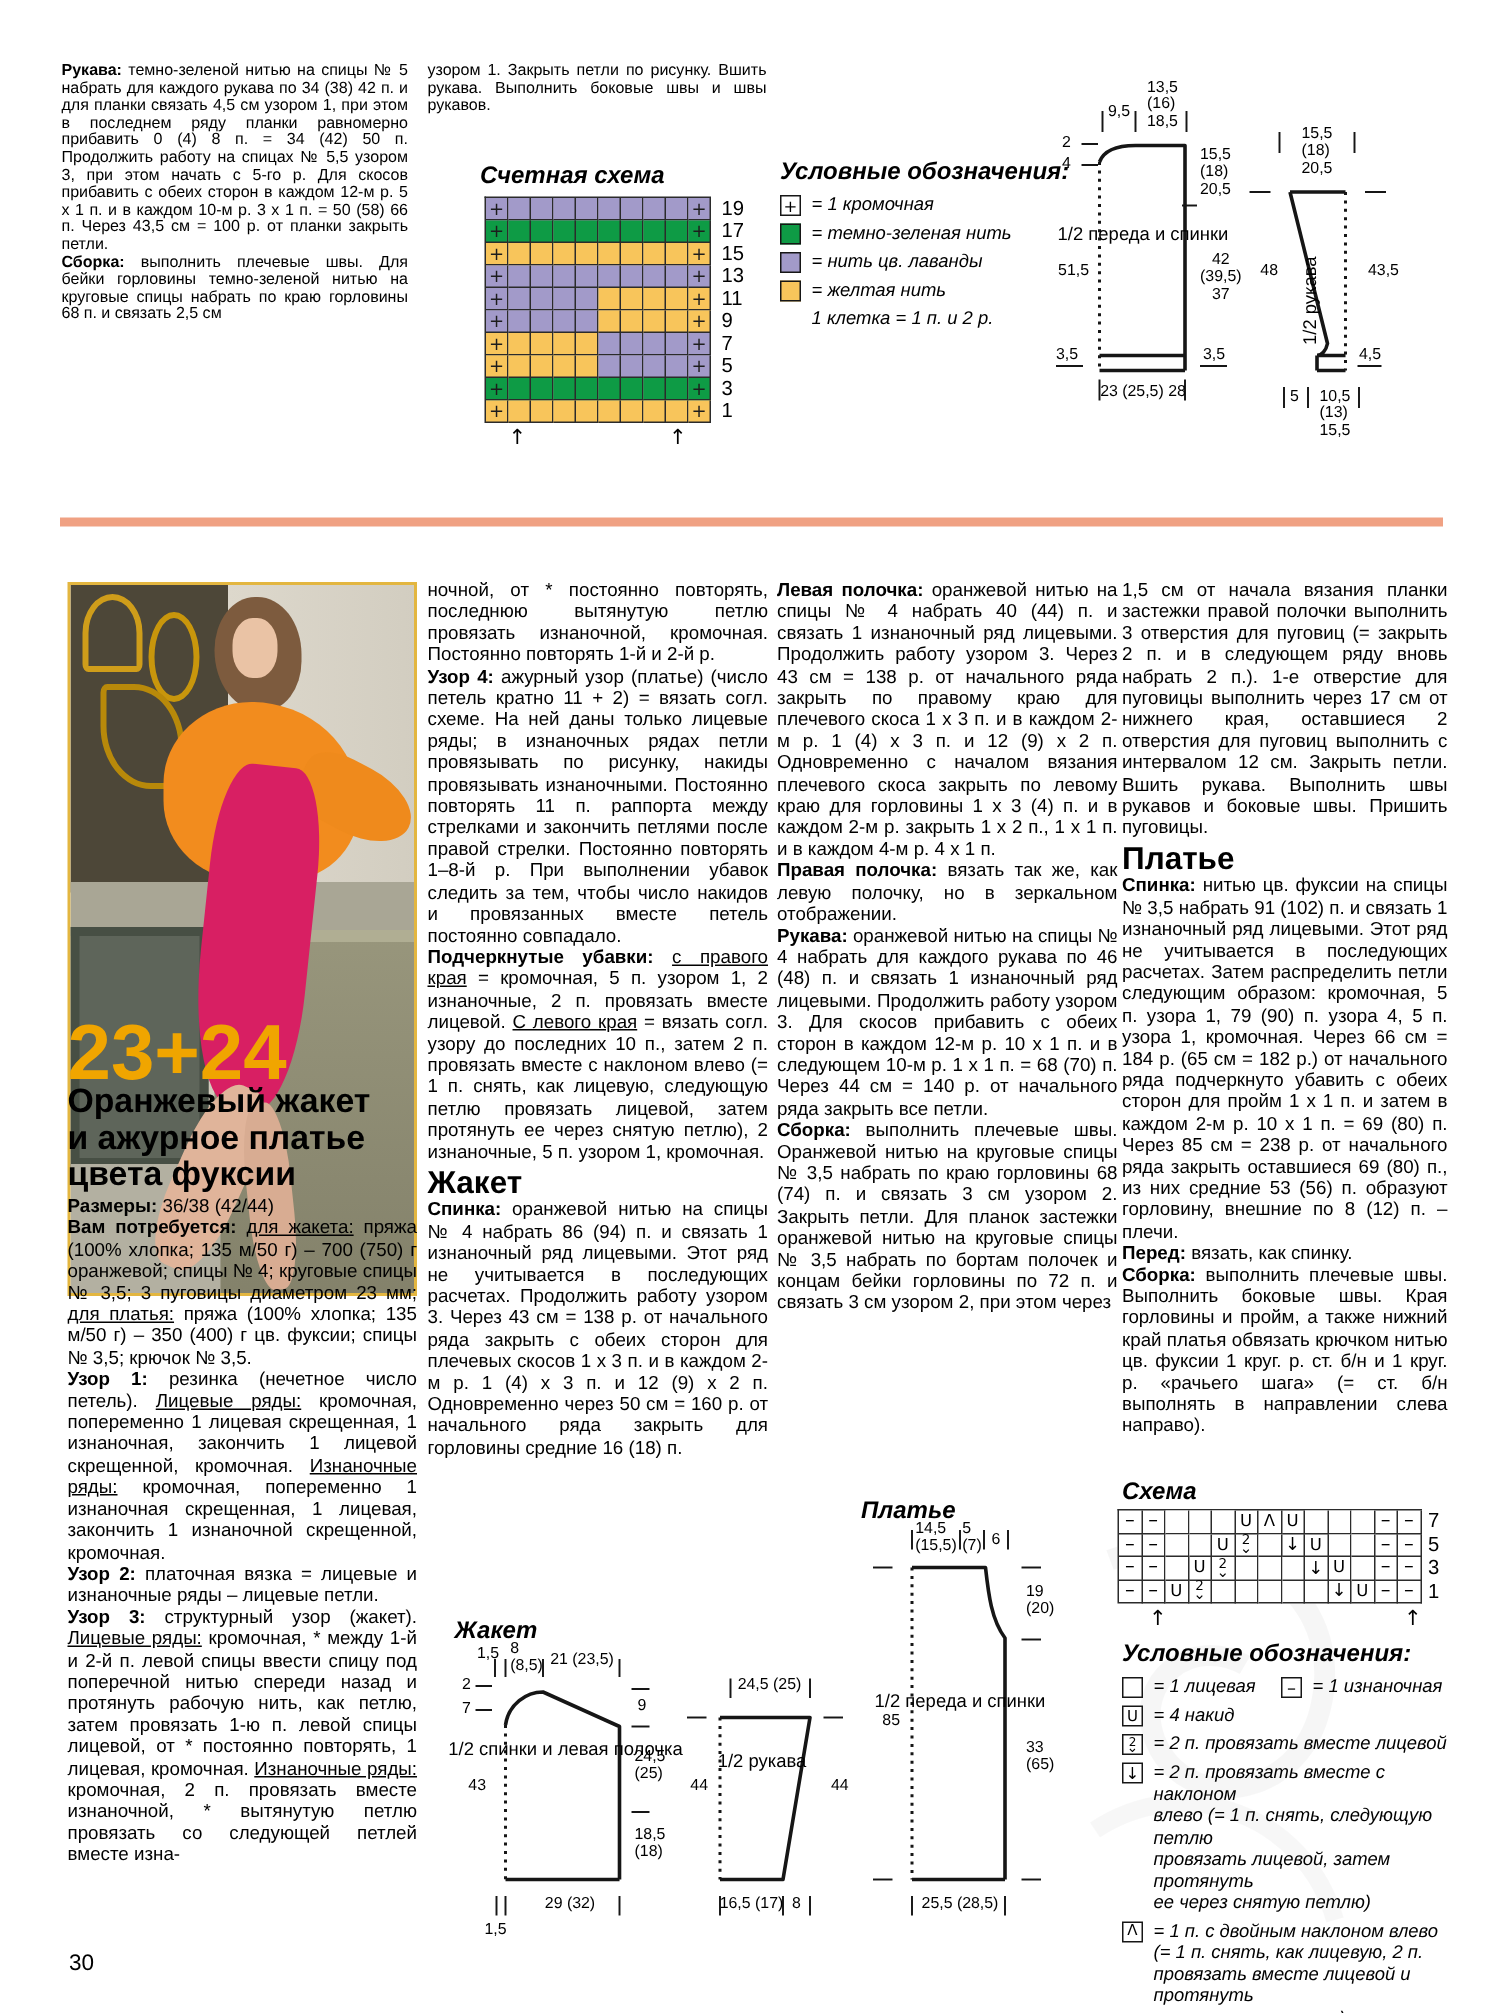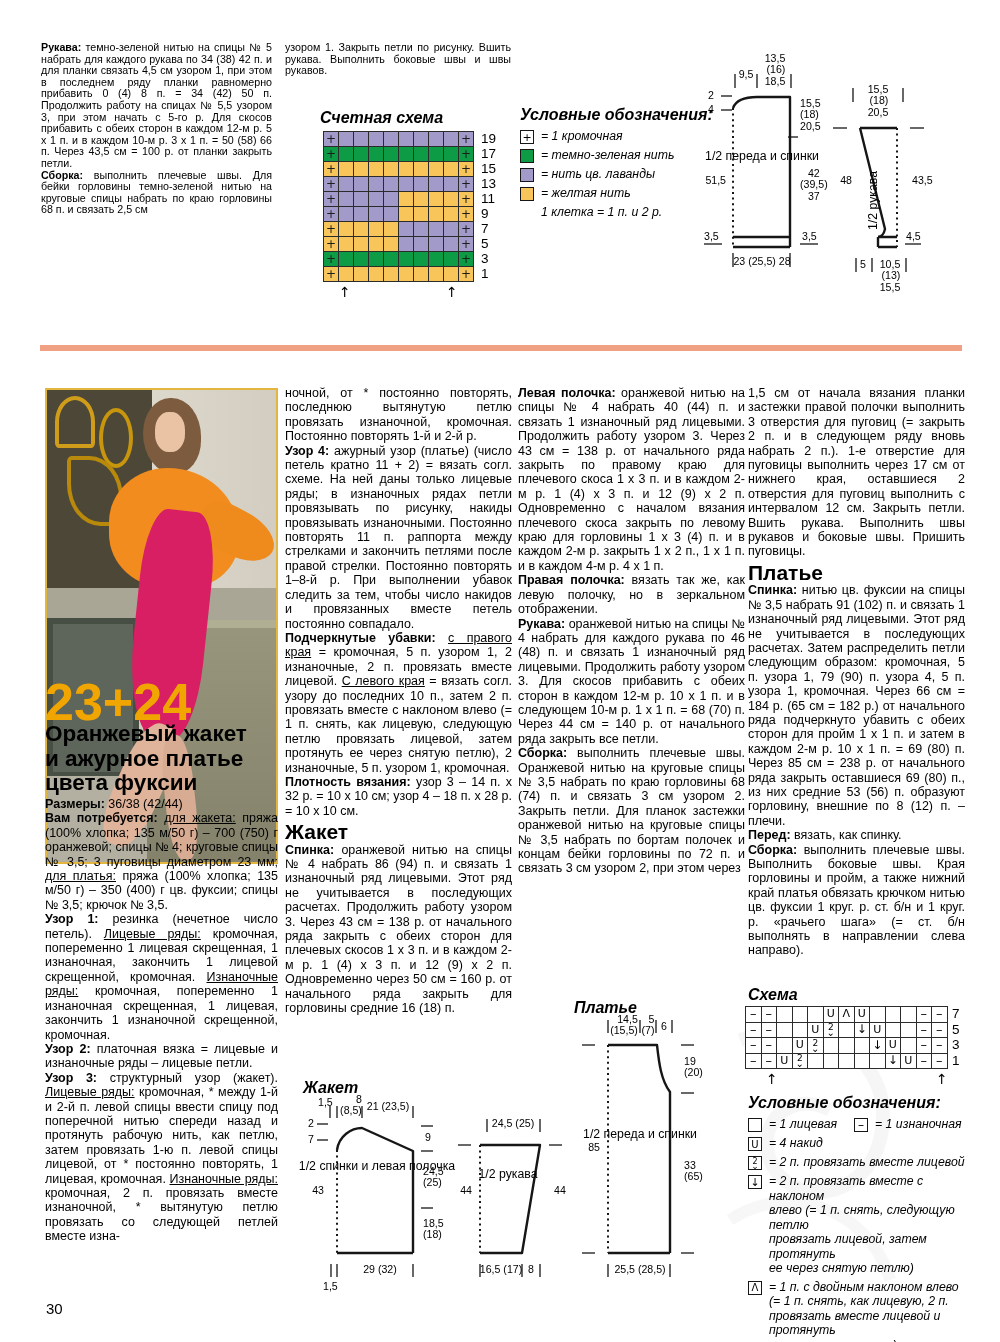--- a/index.html
+++ b/index.html
@@ -51,21 +51,21 @@
   .sym-yel{background:#f8c55b}
   .sym-purl::before{content:"–";font-size:12px;line-height:11px}
   .sym-yo::before{content:"U";font-size:10px;line-height:11px}
   .sym-k2tog::before{content:"2";font-size:8px;line-height:7px;display:block}
   .sym-k2tog::after{content:"⌄";font-size:9px;line-height:5px;display:block;margin-top:-1px}
   .sym-ssk::before{content:"↓";font-size:11px;line-height:11px}
   .sym-cdd::before{content:"Λ";font-size:10px;line-height:11px}
   .symlabel{font-style:italic;font-size:12.3px;line-height:14.5px;white-space:pre-line}
 
   
-  .m{position:absolute;font-size:10.6px;line-height:11.4px;white-space:pre-line;text-align:right}
+  .m{position:absolute;font-size:10.6px;line-height:11.4px;white-space:pre-line;text-align:left}
   .mc{transform:translateX(-50%)}
   .mr{text-align:right}
   .piece-label{position:absolute;font-size:12.3px;line-height:13.5px;text-align:center;transform:translateX(-50%)}
   .vert{writing-mode:vertical-rl;transform:rotate(180deg);position:absolute;font-size:12.3px}
 
   svg.diagrams{position:absolute;left:0;top:0;pointer-events:none}
   .sol{fill:none;stroke:#161616;stroke-width:2.4;stroke-linejoin:round}
   .dsh{fill:none;stroke:#161616;stroke-width:2;stroke-dasharray:2 3.6}
   .tick{stroke:#161616;stroke-width:1.3}
 
@@ -372,21 +372,20 @@
     <p class="para"><span class="b">Вам потребуется:</span><span> </span><span class="u">для жакета:</span><span> пряжа (100% хлопка; 135 м/50 г) – 700 (750) г оранжевой; спицы № 4; круговые спицы № 3,5; 3 пуговицы диаметром 23 мм; </span><span class="u">для платья:</span><span> пряжа (100% хлопка; 135 м/50 г) – 350 (400) г цв. фуксии; спицы № 3,5; крючок № 3,5.</span></p>
     <p class="para"><span class="b">Узор 1:</span><span> резинка (нечетное число петель). </span><span class="u">Лицевые ряды:</span><span> кромочная, попеременно 1 лицевая скрещенная, 1 изнаночная, закончить 1 лицевой скрещенной, кромочная. </span><span class="u">Изнаночные ряды:</span><span> кромочная, попеременно 1 изнаночная скрещенная, 1 лицевая, закончить 1 изнаночной скрещенной, кромочная.</span></p>
     <p class="para"><span class="b">Узор 2:</span><span> платочная вязка = лицевые и изнаночные ряды – лицевые петли.</span></p>
     <p class="para"><span class="b">Узор 3:</span><span> структурный узор (жакет). </span><span class="u">Лицевые ряды:</span><span> кромочная, * между 1-й и 2-й п. левой спицы ввести спицу под поперечной нитью спереди назад и протянуть рабочую нить, как петлю, затем провязать 1-ю п. левой спицы лицевой, от * постоянно повторять, 1 лицевая, кромочная. </span><span class="u">Изнаночные ряды:</span><span> кромочная, 2 п. провязать вместе изнаночной, * вытянутую петлю провязать со следующей петлей вместе изна-</span></p>
   </div>
 
   <div class="abs bodytext" style="left:285px;top:386px;width:227px">
     <p class="para">ночной, от * постоянно повторять, последнюю вытянутую петлю провязать изнаночной, кромочная. Постоянно повторять 1-й и 2-й р.</p>
     <p class="para"><span class="b">Узор 4:</span><span> ажурный узор (платье) (число петель кратно 11 + 2) = вязать согл. схеме. На ней даны только лицевые ряды; в изнаночных рядах петли провязывать по рисунку, накиды провязывать изнаночными. Постоянно повторять 11 п. раппорта между стрелками и закончить петлями после правой стрелки. Постоянно повторять 1–8-й р. При выполнении убавок следить за тем, чтобы число накидов и провязанных вместе петель постоянно совпадало.</span></p>
     <p class="para"><span class="b">Подчеркнутые убавки:</span><span> </span><span class="u">с правого края</span><span> = кромочная, 5 п. узором 1, 2 изнаночные, 2 п. провязать вместе лицевой. </span><span class="u">С левого края</span><span> = вязать согл. узору до последних 10 п., затем 2 п. провязать вместе с наклоном влево (= 1 п. снять, как лицевую, следующую петлю провязать лицевой, затем протянуть ее через снятую петлю), 2 изнаночные, 5 п. узором 1, кромочная.</span></p>
-    <p class="para"><span class="b">Плотность вязания:</span><span> узор 3 – 14 п. х 32 р. = 10 х 10 см; узор 4 – 18 п. х 28 р. = 10 х 10 см.</span></p>
     <h3 class="sec">Жакет</h3>
     <p class="para"><span class="b">Спинка:</span><span> оранжевой нитью на спицы № 4 набрать 86 (94) п. и связать 1 изнаночный ряд лицевыми. Этот ряд не учитывается в последующих расчетах. Продолжить работу узором 3. Через 43 см = 138 р. от начального ряда закрыть с обеих сторон для плечевых скосов 1 х 3 п. и в каждом 2-м р. 1 (4) х 3 п. и 12 (9) х 2 п. Одновременно через 50 см = 160 р. от начального ряда закрыть для горловины средние 16 (18) п.</span></p>
   </div>
 
   <div class="abs bodytext" style="left:518px;top:386px;width:227px">
     <p class="para"><span class="b">Левая полочка:</span><span> оранжевой нитью на спицы № 4 набрать 40 (44) п. и связать 1 изнаночный ряд лицевыми. Продолжить работу узором 3. Через 43 см = 138 р. от начального ряда закрыть по правому краю для плечевого скоса 1 х 3 п. и в каждом 2-м р. 1 (4) х 3 п. и 12 (9) х 2 п. Одновременно с началом вязания плечевого скоса закрыть по левому краю для горловины 1 х 3 (4) п. и в каждом 2-м р. закрыть 1 х 2 п., 1 х 1 п. и в каждом 4-м р. 4 х 1 п.</span></p>
     <p class="para"><span class="b">Правая полочка:</span><span> вязать так же, как левую полочку, но в зеркальном отображении.</span></p>
     <p class="para"><span class="b">Рукава:</span><span> оранжевой нитью на спицы № 4 набрать для каждого рукава по 46 (48) п. и связать 1 изнаночный ряд лицевыми. Продолжить работу узором 3. Для скосов прибавить с обеих сторон в каждом 12-м р. 10 х 1 п. и в следующем 10-м р. 1 х 1 п. = 68 (70) п. Через 44 см = 140 р. от начального ряда закрыть все петли.</span></p>
     <p class="para"><span class="b">Сборка:</span><span> выполнить плечевые швы. Оранжевой нитью на круговые спицы № 3,5 набрать по краю горловины 68 (74) п. и связать 3 см узором 2. Закрыть петли. Для планок застежки оранжевой нитью на круговые спицы № 3,5 набрать по бортам полочек и концам бейки горловины по 72 п. и связать 3 см узором 2, при этом через</span></p>
   </div>

